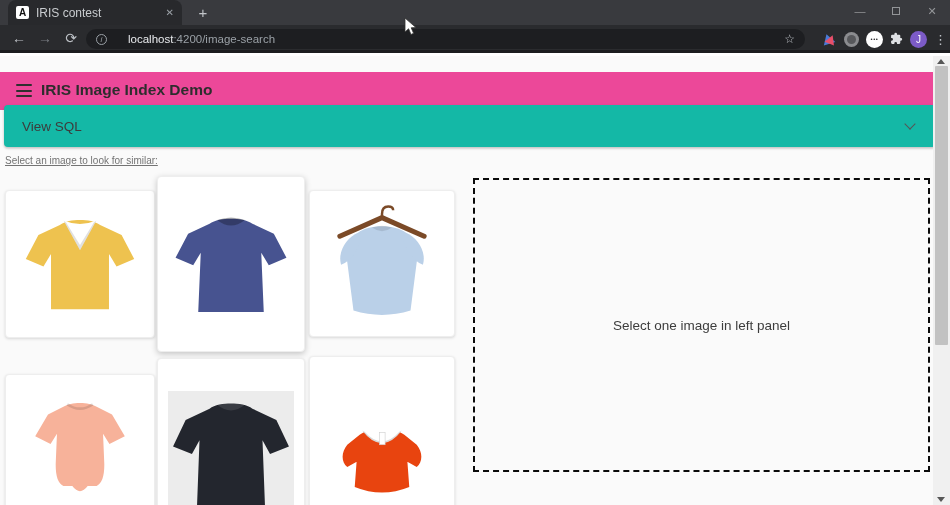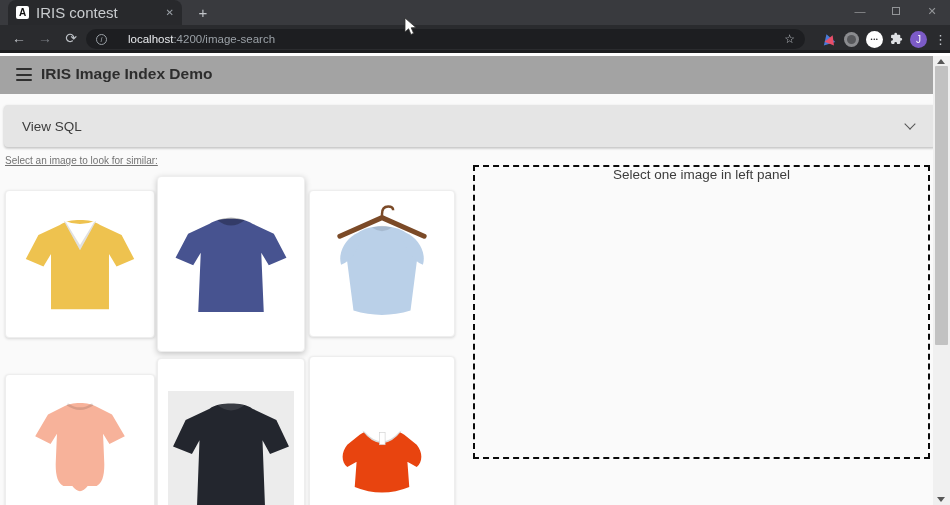--- a/index.html
+++ b/index.html
@@ -6,21 +6,21 @@
   html,body { width:950px; height:505px; overflow:hidden; background:#fff;
               font-family:"Liberation Sans","DejaVu Sans",sans-serif; }
 
   
   .chrome { position:absolute; top:0; left:0; width:950px; height:56px; }
   .tabstrip { position:absolute; top:0; left:0; width:950px; height:25px; background:#393a3e; }
   .tab { position:absolute; top:0; left:8px; width:174px; height:25px; background:#28292c;
          border-radius:8px 8px 0 0; display:flex; align-items:center; padding:0 8px; gap:7px; }
   .favicon { width:13px; height:13px; background:#fff; border-radius:2px; color:#111;
              font-size:10px; font-weight:bold; display:flex; align-items:center; justify-content:center; }
-  .tab-title { color:#c9cccf; font-size:15px; flex:1; white-space:nowrap; overflow:hidden; }
+  .tab-title { color:#c9cccf; font-size:12px; flex:1; white-space:nowrap; overflow:hidden; }
   .tab-close { color:#9aa0a6; font-size:10px; cursor:default; }
   .newtab { position:absolute; top:3px; left:192px; width:22px; height:20px; color:#c2c5c9;
             font-size:15px; text-align:center; line-height:19px; }
   .wincontrols { position:absolute; top:0; right:0; height:22px; display:flex; }
   .winbtn { width:36px; height:22px; color:#939598; font-size:11px; display:flex;
             align-items:center; justify-content:center; }
   .maxbox { width:8px; height:8px; border:1px solid #939598; display:inline-block; }
 
   .toolbar { position:absolute; top:25px; left:0; width:950px; height:28px; background:#2a2b2e;
              border-bottom:3px solid #1c1d1f; display:flex; align-items:center; }
@@ -44,41 +44,41 @@
               font-size:6px; letter-spacing:.5px; display:flex; align-items:center; justify-content:center; }
   .puzzle { color:#dfe1e4; font-size:11px; }
   .avatar { width:17px; height:17px; border-radius:50%; background:#7c5bc7; color:#fff; font-size:10px;
             display:flex; align-items:center; justify-content:center; }
   .kebab { color:#bdc1c6; font-size:13px; width:10px; text-align:center; }
 
   .cursor { position:absolute; left:404px; top:17px; z-index:99; }
 
   
   .page { position:absolute; top:56px; left:0; width:950px; height:449px; background:#fafafa; overflow:hidden; }
-  .appheader { position:absolute; top:0; left:0; width:933px; height:38px; background:#a3a3a3; }
+  .appheader { position:absolute; top:16px; left:0; width:933px; height:38px; background:#ec4899; }
   .hamburger { position:absolute; left:16px; top:12px; width:16px; height:13px;
                display:flex; flex-direction:column; justify-content:space-between; }
   .hamburger span { height:2px; background:#2f2f2f; border-radius:1px; }
   .apptitle { position:absolute; left:41px; top:9px; font-size:15.5px; font-weight:600; color:#2d2d2d; }
 
-  .sqlcard { position:absolute; left:4px; top:49px; width:932px; height:42px; background:#e5e5e5;
+  .sqlcard { position:absolute; left:4px; top:49px; width:932px; height:42px; background:#14b8a6;
              border-radius:4px; box-shadow:0 1px 3px rgba(0,0,0,.18), 0 2px 2px rgba(0,0,0,.08);
              display:flex; align-items:center; }
   .sqlcard .lbl { margin-left:18px; font-size:13.5px; color:#3c3c3c; }
   .chev { position:absolute; right:22px; top:15px; width:8px; height:8px; border-right:1.6px solid #555;
           border-bottom:1.6px solid #555; transform:rotate(45deg); }
 
   .panel-label { position:absolute; font-size:10px; color:#737373;text-decoration:underline; }
   .card { position:absolute; background:#fff; border:1px solid #eee; border-radius:4px;
           box-shadow:0 1px 3px rgba(0,0,0,.14); }
   .photo { position:absolute; inset:10px; display:flex; align-items:flex-start; justify-content:center; }
   .photo svg { width:100%; height:100%; }
 
-  .dashedbox { position:absolute; left:473px; top:109px; width:457px; height:294px;
-               border:2px dashed #0a0a0a; display:flex; justify-content:center; }
+  .dashedbox { position:absolute; left:473px; top:122px; width:457px; height:294px;
+               border:2px dashed #0a0a0a; display:flex; align-items:center; justify-content:center; }
   .dashedbox .msg { font-size:13.5px; color:#3c3c3c; }
 
   
   .sbar { position:absolute; left:933px; top:0; width:17px; height:449px; background:#f0f0f0; }
   .sthumb { position:absolute; left:2px; top:10px; width:13px; height:279px; background:#c2c2c2; border-radius:1px;}
   .sarrow { position:absolute; left:4px; width:0; height:0; border-left:4.5px solid transparent;
             border-right:4.5px solid transparent; }
   .sarrow.up { top:3px; border-bottom:5px solid #575757; }
   .sarrow.dn { bottom:3px; border-top:5px solid #575757; }
 </style>

